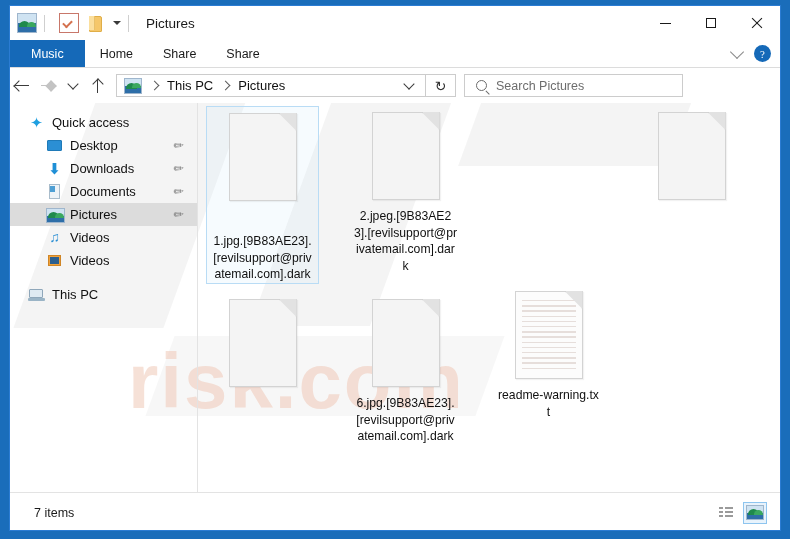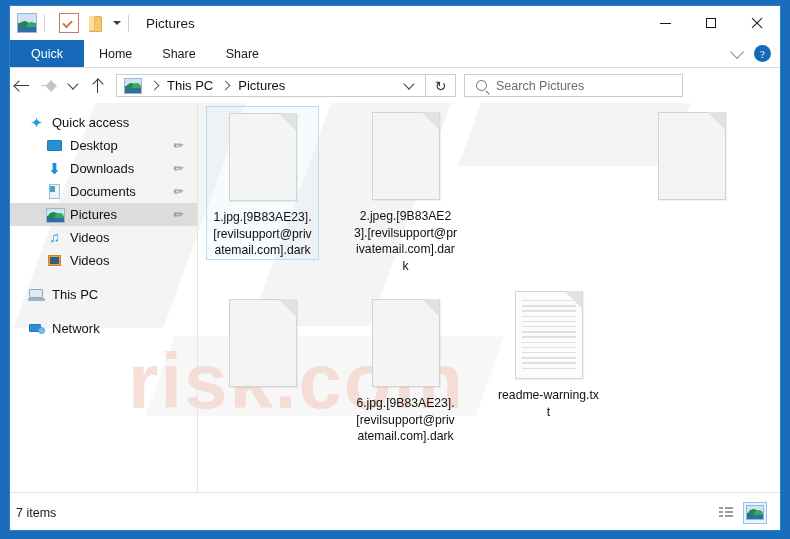--- a/index.html
+++ b/index.html
@@ -244,21 +244,21 @@
   }
   .sic.ic-pict .ico-photo{width:17px;height:13px;position:absolute;top:2px;left:0;}
 
   
   #grid{position:absolute;left:8px;top:3px;right:0;bottom:0;}
   .cell{
     position:absolute;width:113px;
     display:flex;flex-direction:column;align-items:center;
     box-sizing:border-box;padding-top:6px;
   }
-  .cell.sel{border:1px solid #b9dcf5;background:rgba(205,232,252,.18);}
+  .cell.sel{border:1px solid #b9dcf5;background:rgba(205,232,252,.18);gap:24px;}
   .page{
     width:68px;height:88px;position:relative;
     background:#f4f4f4;border:1px solid #d3d3d3;box-sizing:border-box;
     box-shadow:1px 1px 1px rgba(0,0,0,.05);
   }
   .page .fold{
     position:absolute;right:-1px;top:-1px;width:17px;height:17px;
     background:#e2e2e2;
     border-left:1px solid #cfcfcf;border-bottom:1px solid #cfcfcf;
     clip-path:polygon(0 0,100% 100%,100% 0);
@@ -273,21 +273,21 @@
     margin-top:8px;width:104px;text-align:center;
     font-size:12.2px;line-height:16.6px;color:#101010;
     word-break:break-all;
   }
 
   
   #statusbar{
     position:relative;height:39px;background:#fff;border-top:1px solid #e3e3e3;
     display:flex;align-items:center;z-index:20;
   }
-  #itemcount{font-size:12.5px;color:#1a1a1a;margin-left:6px;}
+  #itemcount{font-size:12.5px;color:#1a1a1a;margin-left:24px;}
   #viewbtns{margin-left:auto;display:flex;align-items:center;padding-right:13px;}
   .vbtn{
     width:24px;height:22px;display:flex;align-items:center;justify-content:center;
     box-sizing:border-box;margin-left:5px;
   }
   .vbtn.active{border:1px solid #8ec5ef;background:#e8f3fc;}
   .ic-details{width:14px;height:12px;position:relative;}
   .ic-details:before{
     content:"";position:absolute;left:0;top:0;width:4px;height:12px;
     background:repeating-linear-gradient(to bottom,#9a9a9a 0 2px,transparent 2px 4px);
@@ -330,21 +330,21 @@
           <span></span>
         </div>
       <div class="wc wc-max">
           <span></span>
         </div>
       <div class="wc wc-close"></div>
     </div>
   </div>
 
   <div id="ribbon">
-    <div class="rtab file">Quick</div>
+    <div class="rtab file">Music</div>
     <div class="rtab">Home</div>
     <div class="rtab">Share</div>
     <div class="rtab">Share</div>
     <div id="ribbon-right">
       <div class="chev-dn"></div>
       <div class="helpbtn">?</div>
     </div>
   </div>
 
   <div id="addrbar">
@@ -423,24 +423,20 @@
       <div class="srow lvl1">
         <div class="sic ic-video"></div>
         <div class="lbl">Videos</div>
       </div>
       <div class="gap"></div>
       <div class="srow lvl0">
         <div class="sic ic-pc"></div>
         <div class="lbl">This PC</div>
       </div>
       <div class="gap"></div>
-      <div class="srow lvl0">
-        <div class="sic ic-net"></div>
-        <div class="lbl">Network</div>
-      </div>
     </div>
 
     <div id="vsep"></div>
 
     <div id="filepane">
       <div id="grid">
 
         <div class="cell sel" style="left:0px;top:0px;">
           <div class="page">
               <div class="fold"></div>

